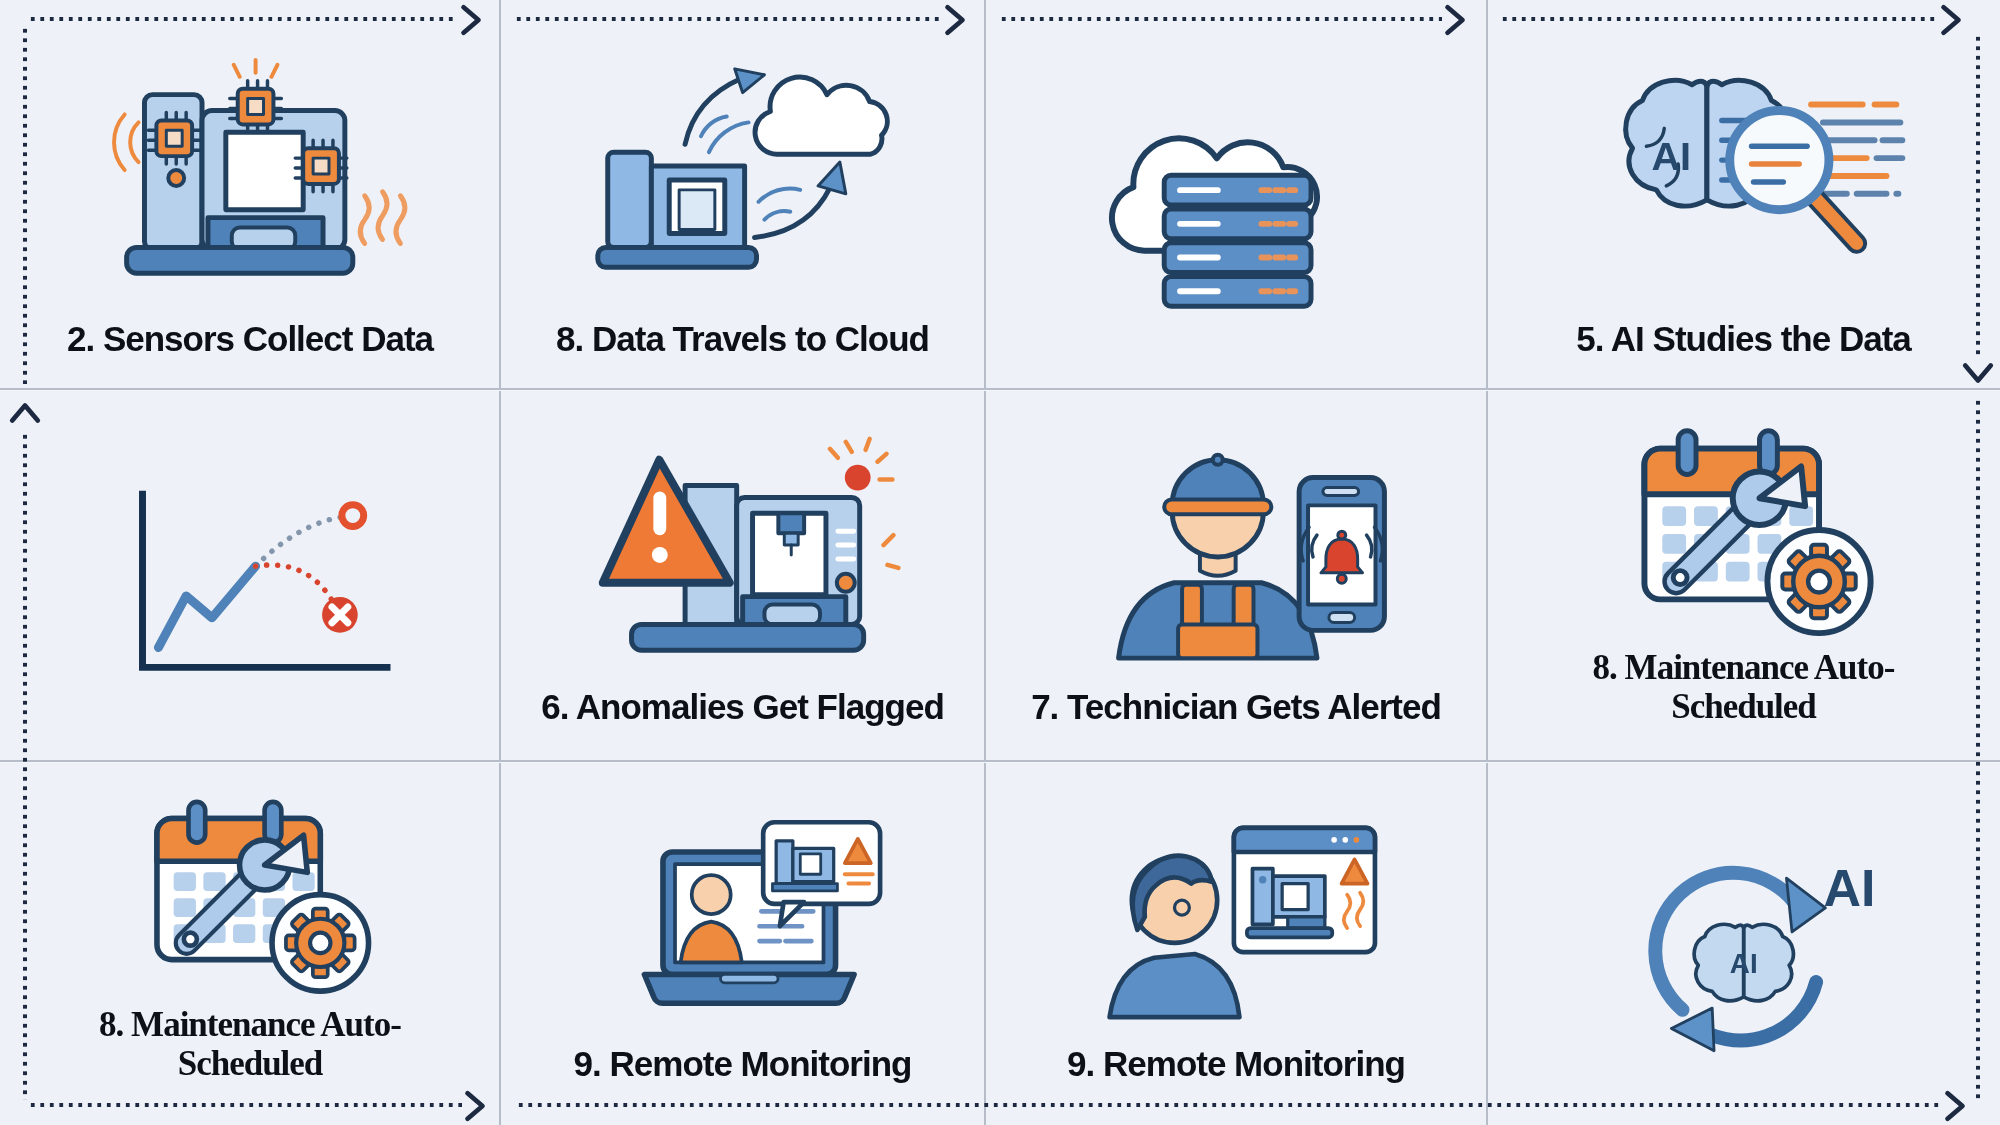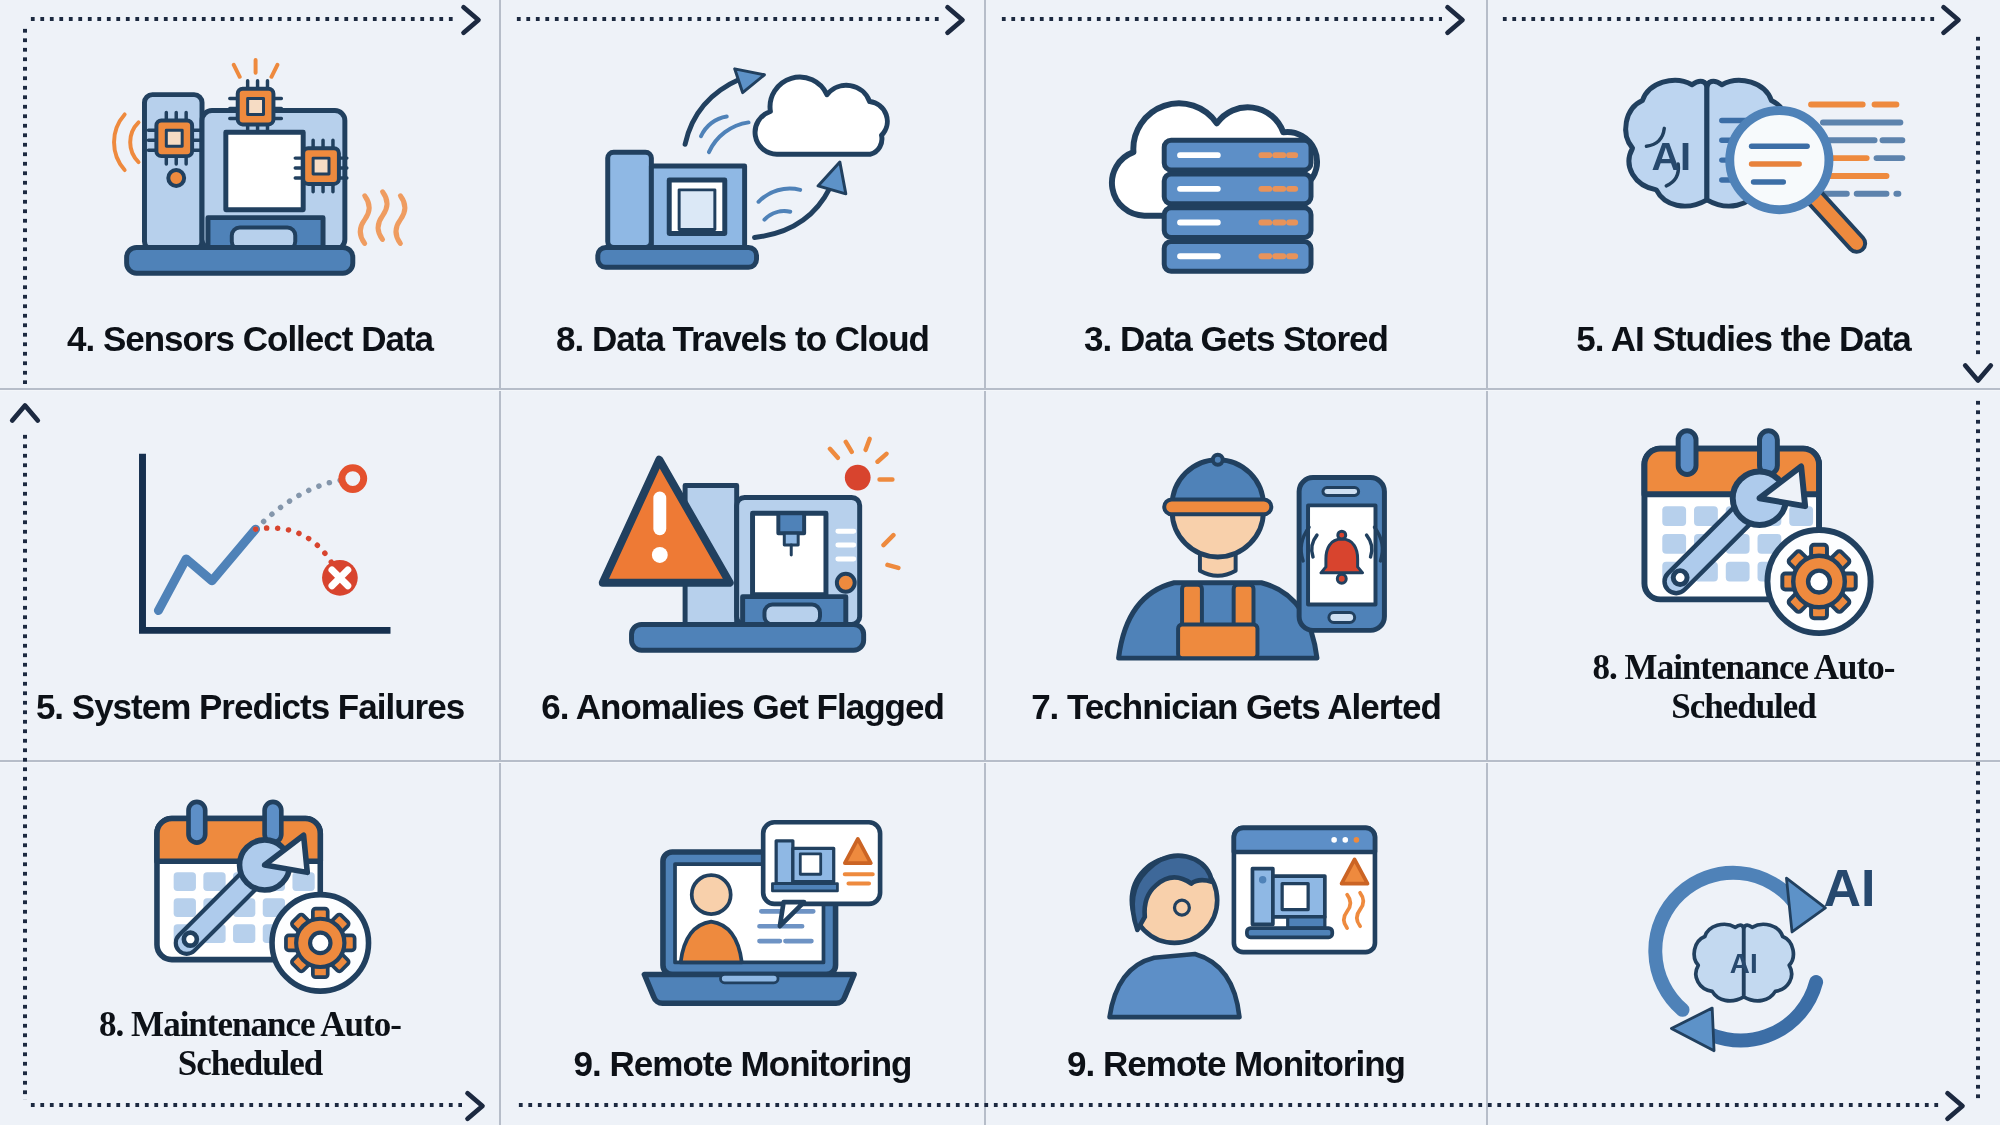--- a/index.html
+++ b/index.html
@@ -74,21 +74,21 @@
               <path stroke-width="3.5" d="M224,110h-8M224,120h-8M224,130h-8M260,110h8M260,120h8M260,130h8M234,100v-8M244,100v-8M254,100v-8M234,136v8M244,136v8M254,136v8"></path>
               <rect x="224" y="100" width="36" height="36" rx="5" fill="#ee8a3e" stroke-width="4"></rect>
               <rect x="234" y="110" width="16" height="16" fill="#f6dcc4" stroke-width="3"></rect>
             </g>
             <path d="M160,28 l-6,-12 M176,24 v-13 M192,28 l6,-12" stroke="#ee8a3e" stroke-width="4" fill="none"></path>
             <path d="M58,74 a28,28 0 0 0 0,40 M44,66 a42,42 0 0 0 0,56" stroke="#ee8a3e" stroke-width="4" fill="none"></path>
             <path d="M286,148 q9,12 0,24 t0,24 M304,144 q9,12 0,24 t0,24 M322,148 q9,12 0,24 t0,24" stroke="#ef9c60" stroke-width="5" fill="none"></path>
           </g>
         </svg>
       </div>
-      <div class="caption">4. Sensors Collect Data</div>
+      <div class="caption">2. Sensors Collect Data</div>
     </section>
 
     <section class="cell r1">
       <div class="icon-wrap">
         <svg viewBox="0 0 340 250">
           <g stroke="#21405f" stroke-width="5" stroke-linejoin="round" stroke-linecap="round">
             <rect x="34" y="104" width="44" height="96" rx="6" fill="#8fb8e4"></rect>
             <rect x="78" y="118" width="94" height="82" fill="#8fb8e4"></rect>
             <rect x="96" y="132" width="56" height="54" fill="#ffffff"></rect>
             <rect x="106" y="142" width="36" height="40" fill="#dbe8f6" stroke-width="3"></rect>
@@ -115,21 +115,20 @@
               <rect x="98" y="92" width="148" height="30" rx="7" fill="#5d8fc7"></rect>
               <rect x="98" y="126" width="148" height="30" rx="7" fill="#5d8fc7"></rect>
               <rect x="98" y="160" width="148" height="30" rx="7" fill="#5d8fc7"></rect>
               <rect x="98" y="194" width="148" height="30" rx="7" fill="#5d8fc7"></rect>
               <path d="M114,107h38 M114,141h38 M114,175h38 M114,209h38" stroke="#ffffff" stroke-width="6"></path>
               <path d="M196,107h34 M196,141h34 M196,175h34 M196,209h34" stroke="#e8935a" stroke-width="6" stroke-dasharray="8 6"></path>
             </g>
           </g>
         </svg>
       </div>
-      <div class="caption">3. Data Gets Stored</div>
     </section>
 
     <section class="cell r1">
       <div class="icon-wrap">
         <svg viewBox="0 0 340 250">
           <g stroke="#21405f" stroke-width="5" stroke-linejoin="round" stroke-linecap="round">
             <g stroke="none">
               <path d="M238,56h86" stroke="#ee8a3e" stroke-width="6" stroke-dasharray="52 12"></path>
               <path d="M250,74h78" stroke="#5d83ad" stroke-width="6"></path>
               <path d="M242,92h60 M310,92h20" stroke="#5d83ad" stroke-width="6"></path>
@@ -165,21 +164,20 @@
         <svg viewBox="0 0 340 250">
           <path d="M62,26 V204 H312" stroke="#16304f" stroke-width="7" fill="none"></path>
           <polyline points="78,184 106,132 132,154 176,102" stroke="#4f82b8" stroke-width="9" fill="none" stroke-linecap="round" stroke-linejoin="round"></polyline>
           <path d="M176,102 Q220,58 266,52" stroke="#8496ab" stroke-width="5.5" fill="none" stroke-dasharray="0.1 11" stroke-linecap="round"></path>
           <circle cx="274" cy="51" r="11" fill="#eef2f8" stroke="#e4512e" stroke-width="7"></circle>
           <path d="M176,102 Q228,94 254,138" stroke="#d8442e" stroke-width="5.5" fill="none" stroke-dasharray="0.1 11" stroke-linecap="round"></path>
           <circle cx="261" cy="151" r="18" fill="#d8442e"></circle>
           <path d="M253,143 l16,16 M269,143 l-16,16" stroke="#ffffff" stroke-width="7" stroke-linecap="round"></path>
         </svg>
       </div>
-      <div class="caption">5. System Predicts Failures</div>
     </section>
 
     <section class="cell r2">
       <div class="icon-wrap">
         <svg viewBox="0 0 340 250">
           <g stroke="#21405f" stroke-width="5" stroke-linejoin="round" stroke-linecap="round">
             <rect x="112" y="58" width="52" height="140" fill="#b7d0ec"></rect>
             <rect x="164" y="70" width="124" height="128" rx="8" fill="#b7d0ec"></rect>
             <rect x="180" y="86" width="74" height="82" fill="#ffffff"></rect>
             <rect x="206" y="86" width="26" height="20" fill="#4f82b8" stroke-width="4"></rect>

